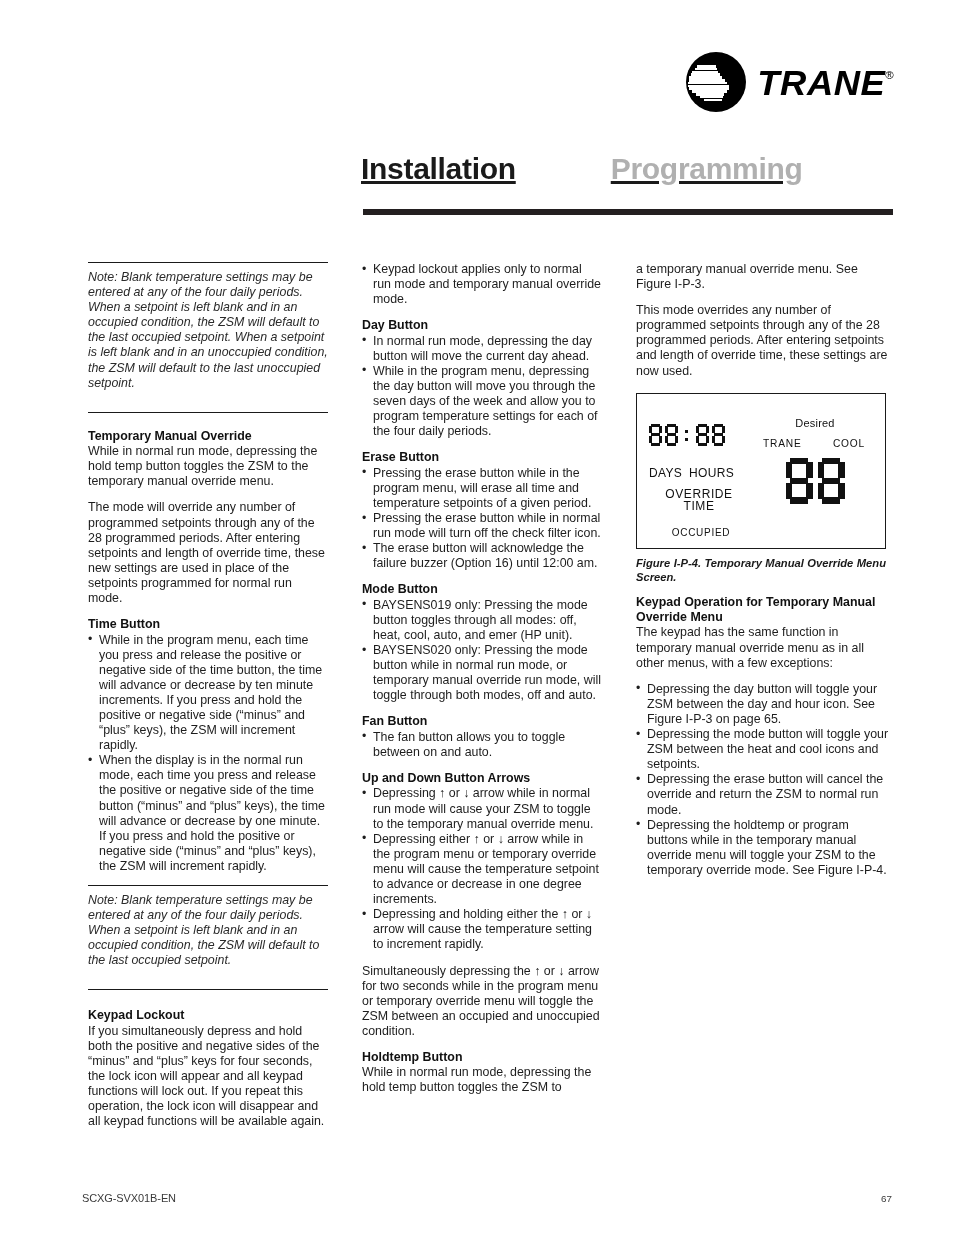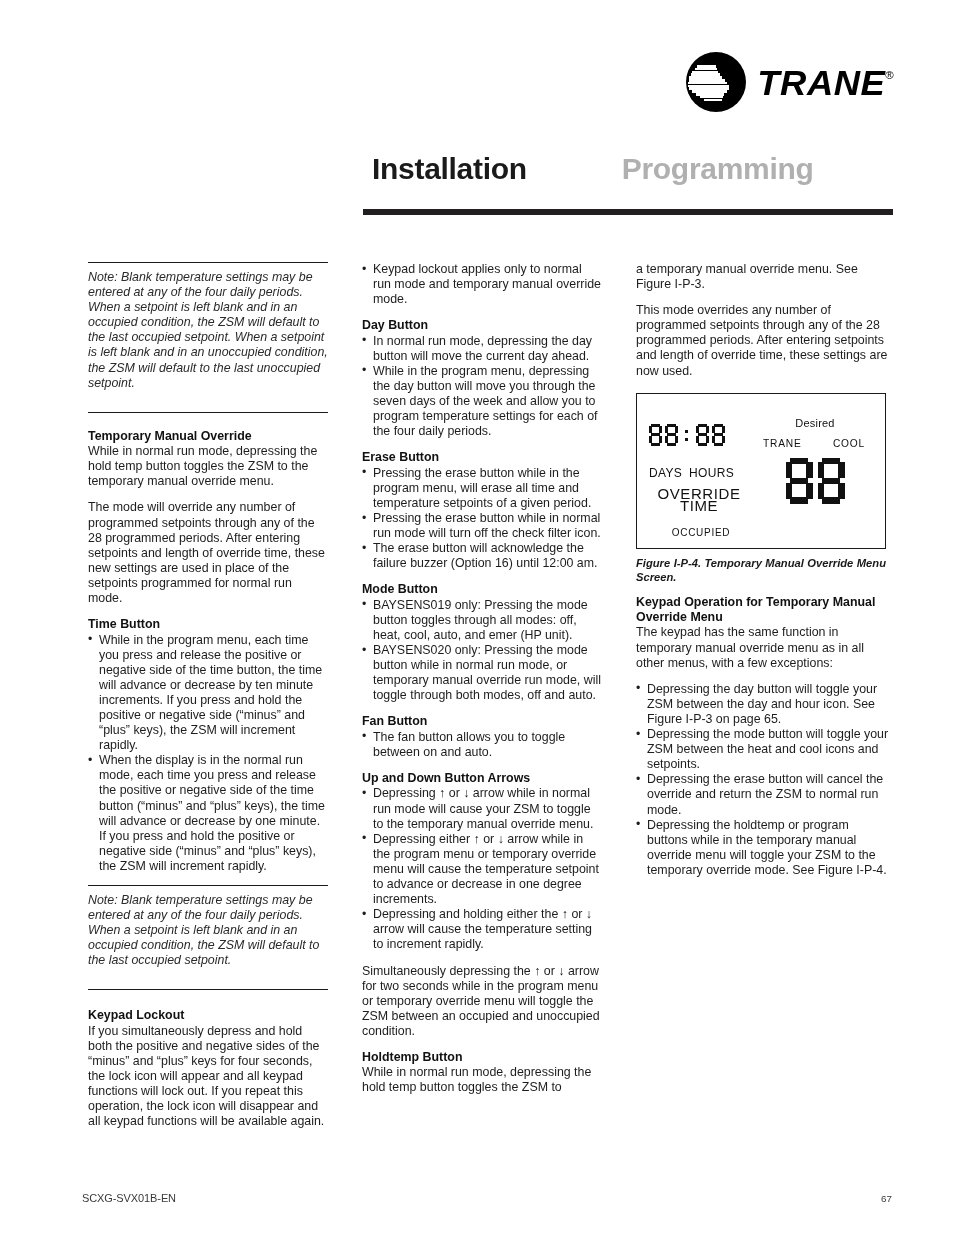--- a/index.html
+++ b/index.html
@@ -55,25 +55,26 @@
   .logo-text .reg {
     font-size: 11px;
     vertical-align: 16px;
     font-style: normal;
     font-weight: normal;
   }
 
   
   .title-row {
     position: absolute;
-    left: 372px;
+    left: 361px;
     top: 152px;
     width: 530px;
     display: flex;
     align-items: baseline;
+    text-decoration: underline;
   }
   .title-main {
     font-size: 30px;
     font-weight: bold;
     color: #1a1a1a;
     letter-spacing: -0.3px;
   }
   .title-sub {
     font-size: 30px;
     font-weight: bold;
@@ -225,21 +226,21 @@
     font-size: 12px;
     letter-spacing: 0.35px;
     margin-top: 18px;
     color: #111;
   }
   .lbl-days  { width: 40px; }
   .lbl-hours { width: 46px; }
 
   .override-time {
     text-align: center;
-    font-size: 15px;
+    font-size: 12px;
     letter-spacing: 0.6px;
     line-height: 12.5px;
     margin-top: 7px;
     width: 100px;
     color: #111;
   }
   .occupied {
     text-align: center;
     font-size: 10px;
     letter-spacing: 0.7px;

